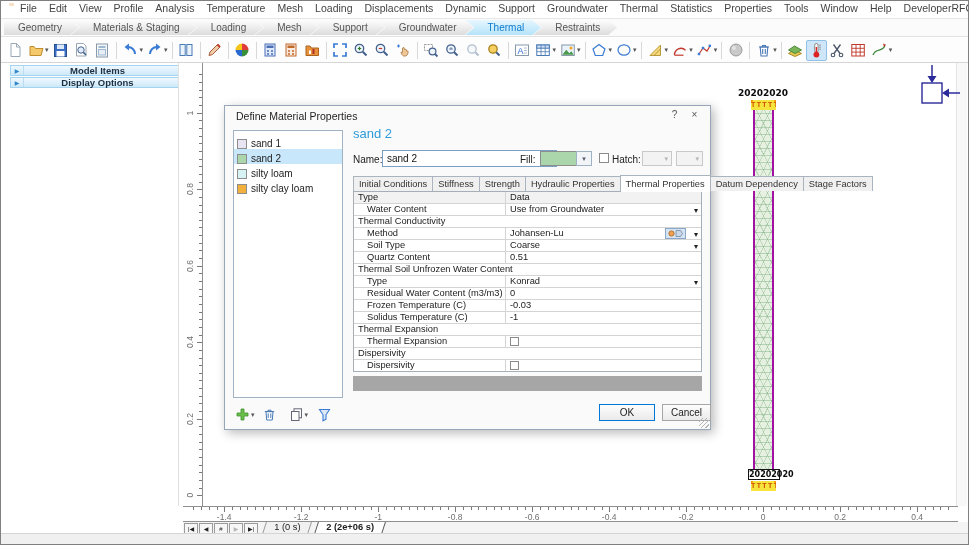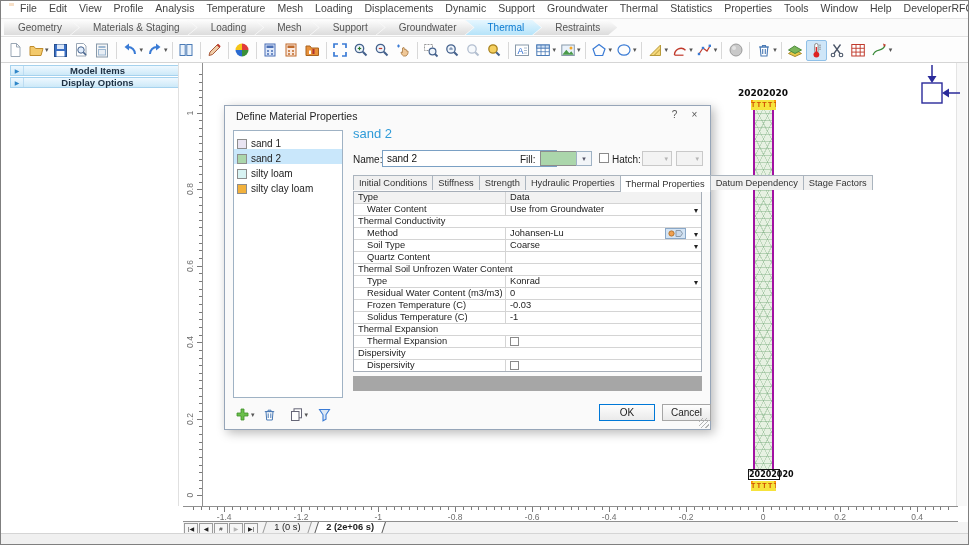--- a/index.html
+++ b/index.html
@@ -70,21 +70,21 @@
   .mat-tools{position:absolute;left:8px;top:299px;display:flex;align-items:center}
   .mat-tools .tb{width:19px;height:19px}
   .dlg-head{position:absolute;left:128px;top:20px;font-size:13px;color:#2f9bd8}
   .fld-label{position:absolute;font-size:10px;color:#222}
   .name-input{position:absolute;left:157px;top:44px;width:175px;height:17px;border:1px solid #7aa0c4;font-size:10px;padding:0 4px;font-family:"Liberation Sans",sans-serif;background:#fff;color:#111}
   .fill-well{position:absolute;left:315px;top:45px;width:37px;height:15px;border:1px solid #8d8d8d;background:#abd6ab}
   .combo-btn{position:absolute;top:45px;width:16px;height:15px;border:1px solid #9fb2c4;background:#f2f5f8;color:#556;font-size:7px;text-align:center;line-height:14px}
   .chk{position:absolute;width:10px;height:10px;border:1px solid #8a8a8a;background:#fff}
   .combo-dis{position:absolute;top:45px;height:15px;border:1px solid #c9c9c9;background:#f3f3f3;color:#b5b5b5;font-size:7px;text-align:right;line-height:14px;padding-right:3px}
 
-  .dtabs{position:absolute;left:128px;top:69px;display:flex;align-items:flex-start;height:16px}
+  .dtabs{position:absolute;left:128px;top:69px;display:flex;align-items:center;height:16px}
   .dtab{height:15px;padding:0 5px;border:1px solid #aab4be;border-bottom:none;background:#f0f0f0;font-size:9.3px;line-height:15px;margin-right:-1px;color:#333;white-space:nowrap}
   .dtab.active{background:#fff;height:17px;line-height:17px;position:relative;z-index:3}
 
   .pgrid{position:absolute;left:128px;top:85px;width:349px;height:181px;border:1px solid #a6aeb8;background:#fff;overflow:hidden}
   .prow{display:flex;height:12px;border-bottom:1px solid #d4d4d4;font-size:9.3px;line-height:11px;background:#fff}
   .prow.hdr{background:#f2f2f2}
   .pcell-l{width:152px;padding-left:4px;border-right:1px solid #d4d4d4;overflow:hidden;white-space:nowrap;color:#222}
   .pcell-l.ind{padding-left:13px}
   .pcell-d{flex:1;padding-left:4px;position:relative;overflow:hidden;white-space:nowrap;color:#222}
   .prow.cat .pcell-cat{flex:1;padding-left:4px;color:#222;white-space:nowrap}
@@ -710,20 +710,21 @@
                 <path d="M9 1.5h4.5l2 3-2 3H9z" fill="#c8d8ea" stroke="#8899aa"></path>
               </svg>
             </span></div>
         </div>
         <div class="prow">
           <div class="pcell-l ind">Soil Type</div>
           <div class="pcell-d">Coarse<span class="pcaret">▾</span></div>
         </div>
         <div class="prow">
           <div class="pcell-l ind">Quartz Content</div>
+          <div class="pcell-d">0.51</div>
         </div>
         <div class="prow cat">
           <div class="pcell-cat">Thermal Soil Unfrozen Water Content</div>
         </div>
         <div class="prow">
           <div class="pcell-l ind">Type</div>
           <div class="pcell-d">Konrad<span class="pcaret">▾</span></div>
         </div>
         <div class="prow">
           <div class="pcell-l ind">Residual Water Content (m3/m3)</div>

